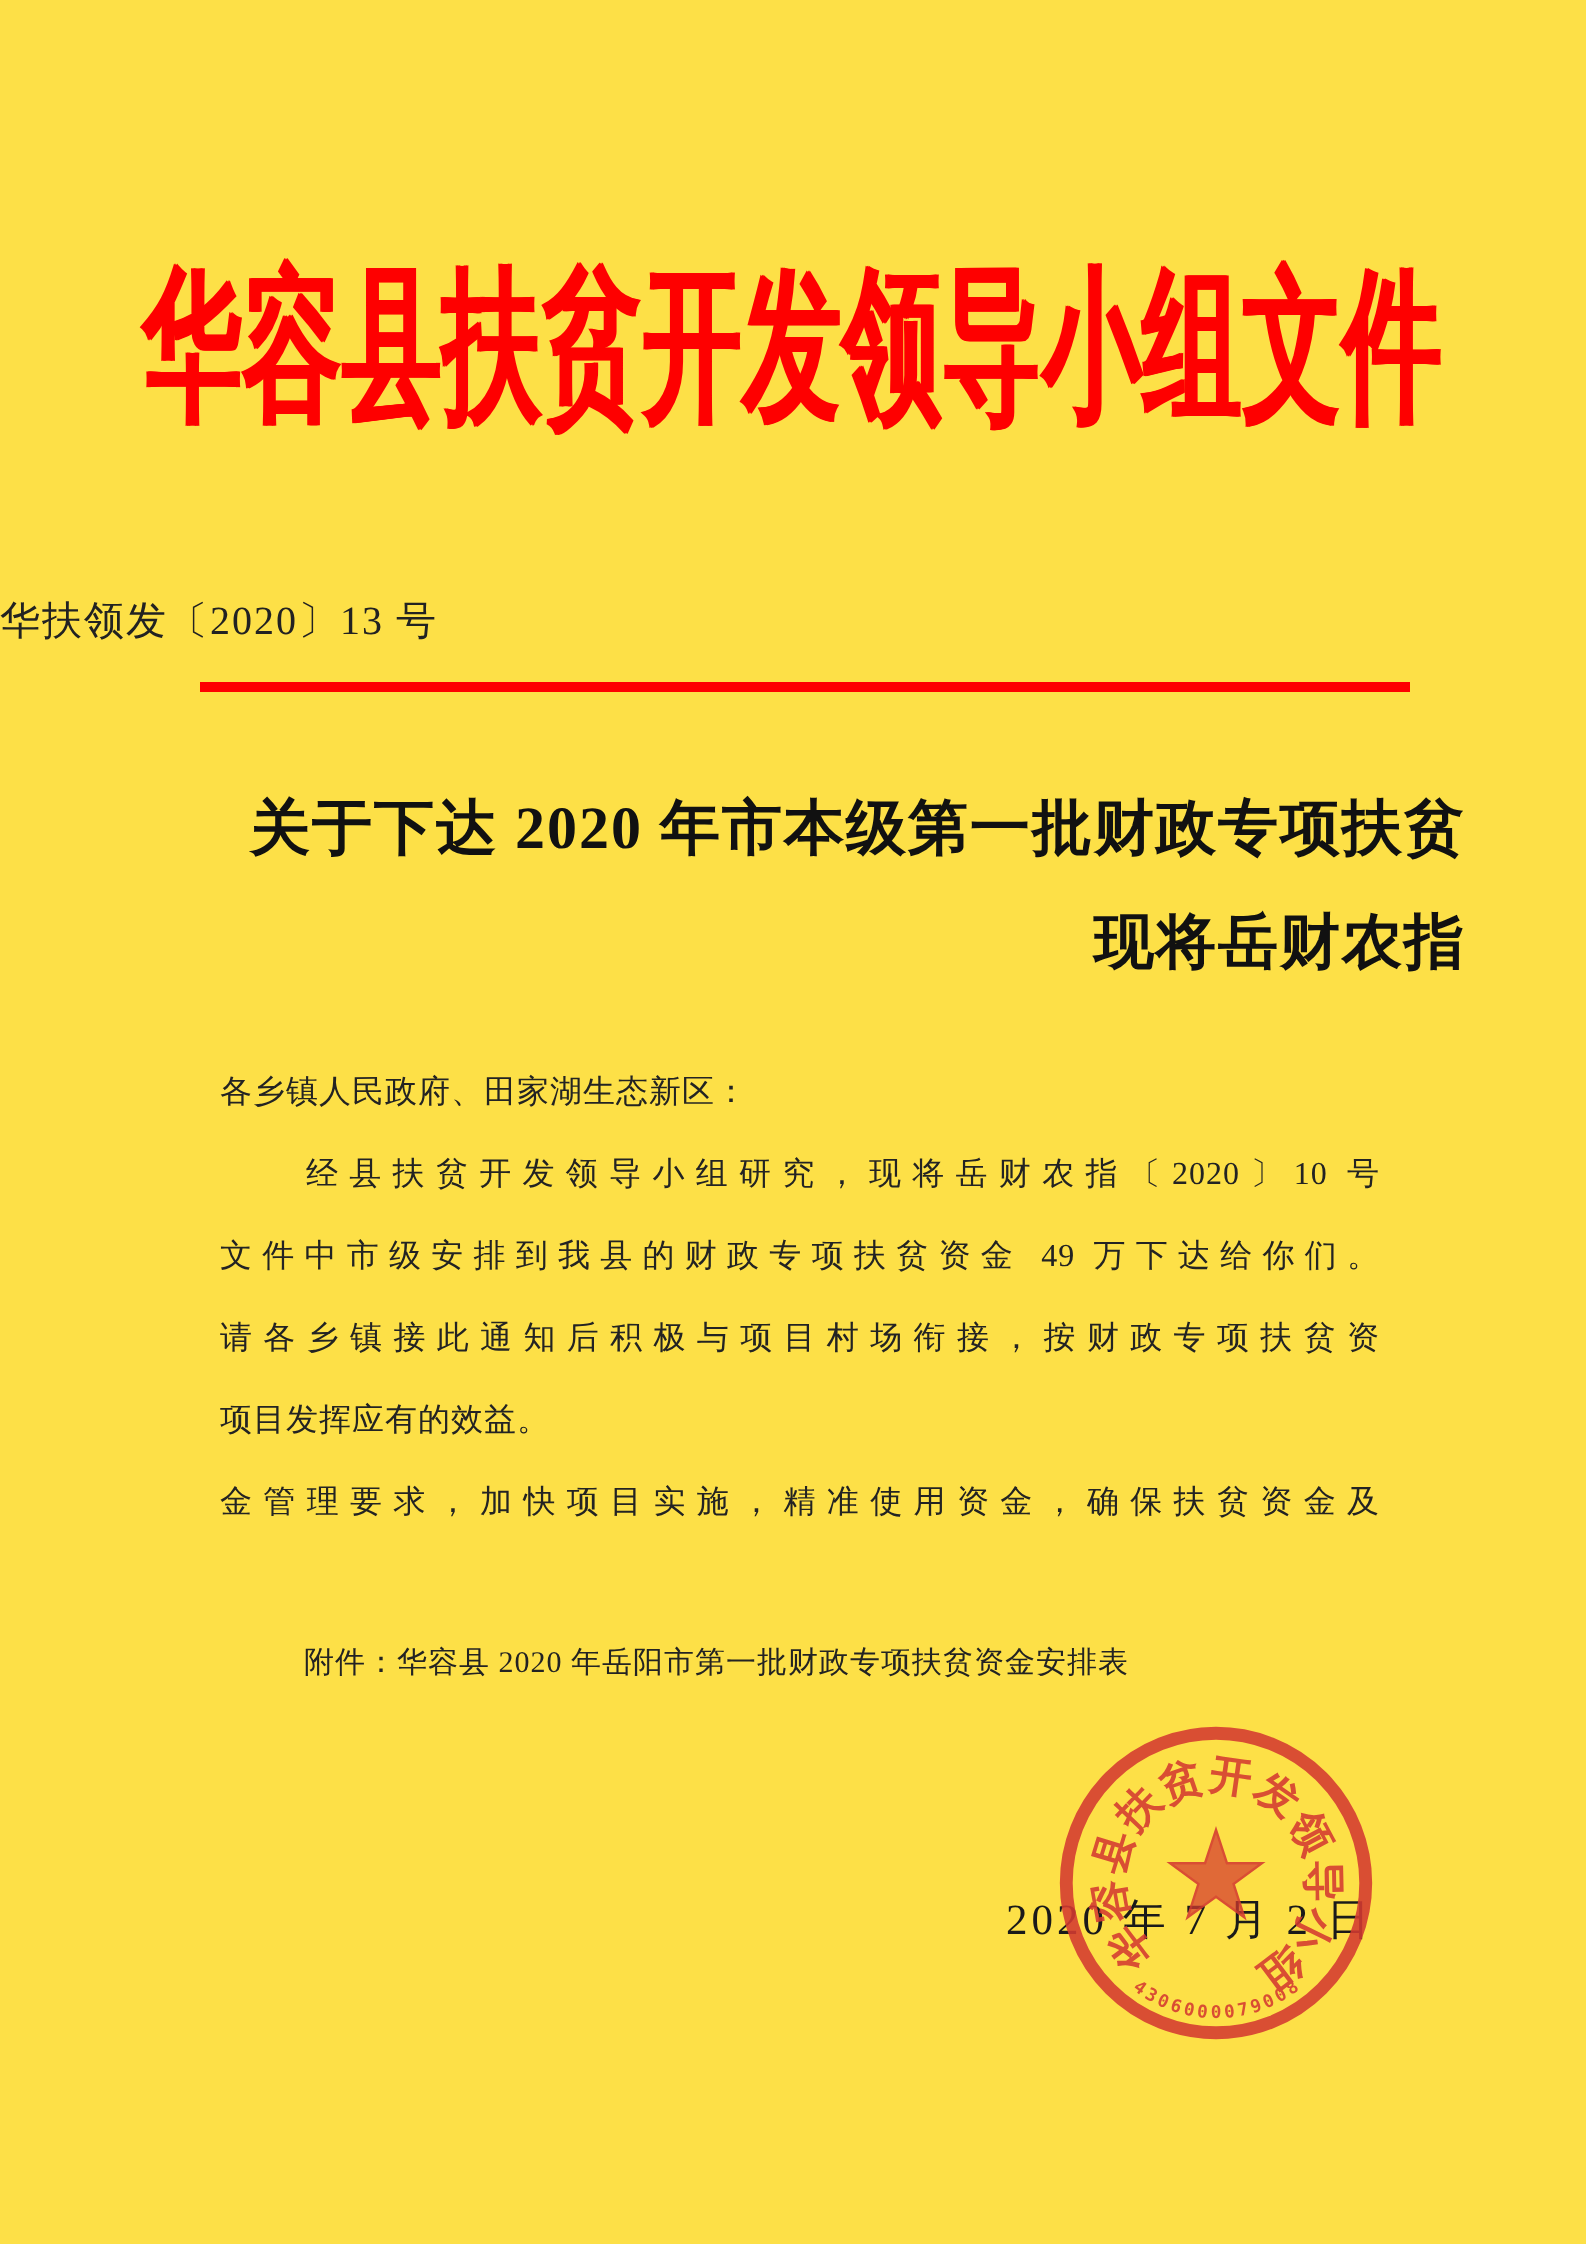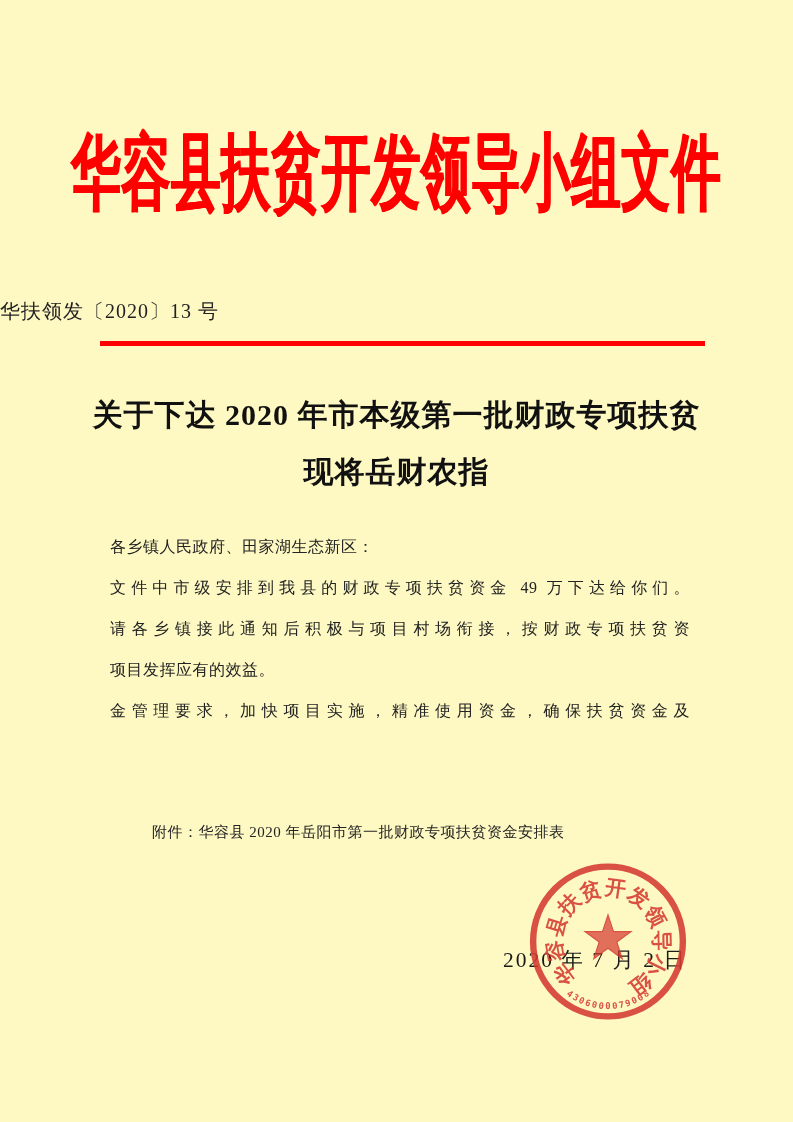--- a/index.html
+++ b/index.html
@@ -1,19 +1,19 @@
 <!DOCTYPE html>
 <html style="--red: #fe0000; --seal-red: #d53a31;"><head>
 <meta charset="utf-8">
 <style>
   :root { --red:#fe0000; --seal-red:#d53a31; --ink:#1c1c1c; }
   * { margin:0; padding:0; box-sizing:border-box; }
   html,body { background:#ffffff; }
   .page {
-    position:relative; width:793px; height:1122px; background:#fef9c3;
+    position:relative; width:793px; height:1122px; background:#fde047;
     overflow:hidden; font-family:"Liberation Serif","DejaVu Serif",serif;
     color:var(--ink); margin:0 auto;
   }
   .red-header {
     position:absolute; top:100px; left:0; width:100%; height:150px;
     display:flex; align-items:center; justify-content:center;
   }
   .red-header-text {
     display:inline-block; color:var(--red); font-weight:bold;
     font-size:49px; letter-spacing:1px; white-space:nowrap;
@@ -22,21 +22,21 @@
   }
   .doc-number {
     position:absolute; top:296px; left:0; width:100%; 
     font-size:20px; line-height:30px; letter-spacing:1px; color:#222;
   }
   .divider {
     position:absolute; top:341px; left:100px; width:605px; height:5px;
     background:var(--red);
   }
   .doc-title {
-    position:absolute; top:386px; left:60px; width:673px; text-align:center;
+    position:absolute; top:386px; left:60px; width:673px; text-align:right;
     font-size:30px; line-height:57px; font-weight:bold; color:#111;
     letter-spacing:1px;
   }
   .body-block {
     position:absolute; top:526px; left:110px; width:580px;
     font-size:16px; letter-spacing:0.5px; color:#232323;
   }
   .b-line { line-height:41px; white-space:nowrap; }
   .jfull { text-align:justify; text-align-last:justify; white-space:normal; }
   .indent { text-indent:43px; }
@@ -79,20 +79,21 @@
 
   <div class="divider"></div>
 
   <div class="doc-title">
     <div>关于下达 2020 年市本级第一批财政专项扶贫</div>
     <div>现将岳财农指</div>
   </div>
 
   <div class="body-block">
     <div class="b-line">各乡镇人民政府、田家湖生态新区：</div>
+    <div class="b-line jfull indent">经县扶贫开发领导小组研究，现将岳财农指〔2020〕10 号</div>
     <div class="b-line jfull">文件中市级安排到我县的财政专项扶贫资金 49 万下达给你们。</div>
     <div class="b-line jfull">请各乡镇接此通知后积极与项目村场衔接，按财政专项扶贫资</div>
     <div class="b-line">项目发挥应有的效益。</div>
     <div class="b-line jfull">金管理要求，加快项目实施，精准使用资金，确保扶贫资金及</div>
   </div>
 
   <div class="attachment">附件：华容县 2020 年岳阳市第一批财政专项扶贫资金安排表</div>
 
   <div class="issue-date">2020 年 7 月 2 日</div>
 

